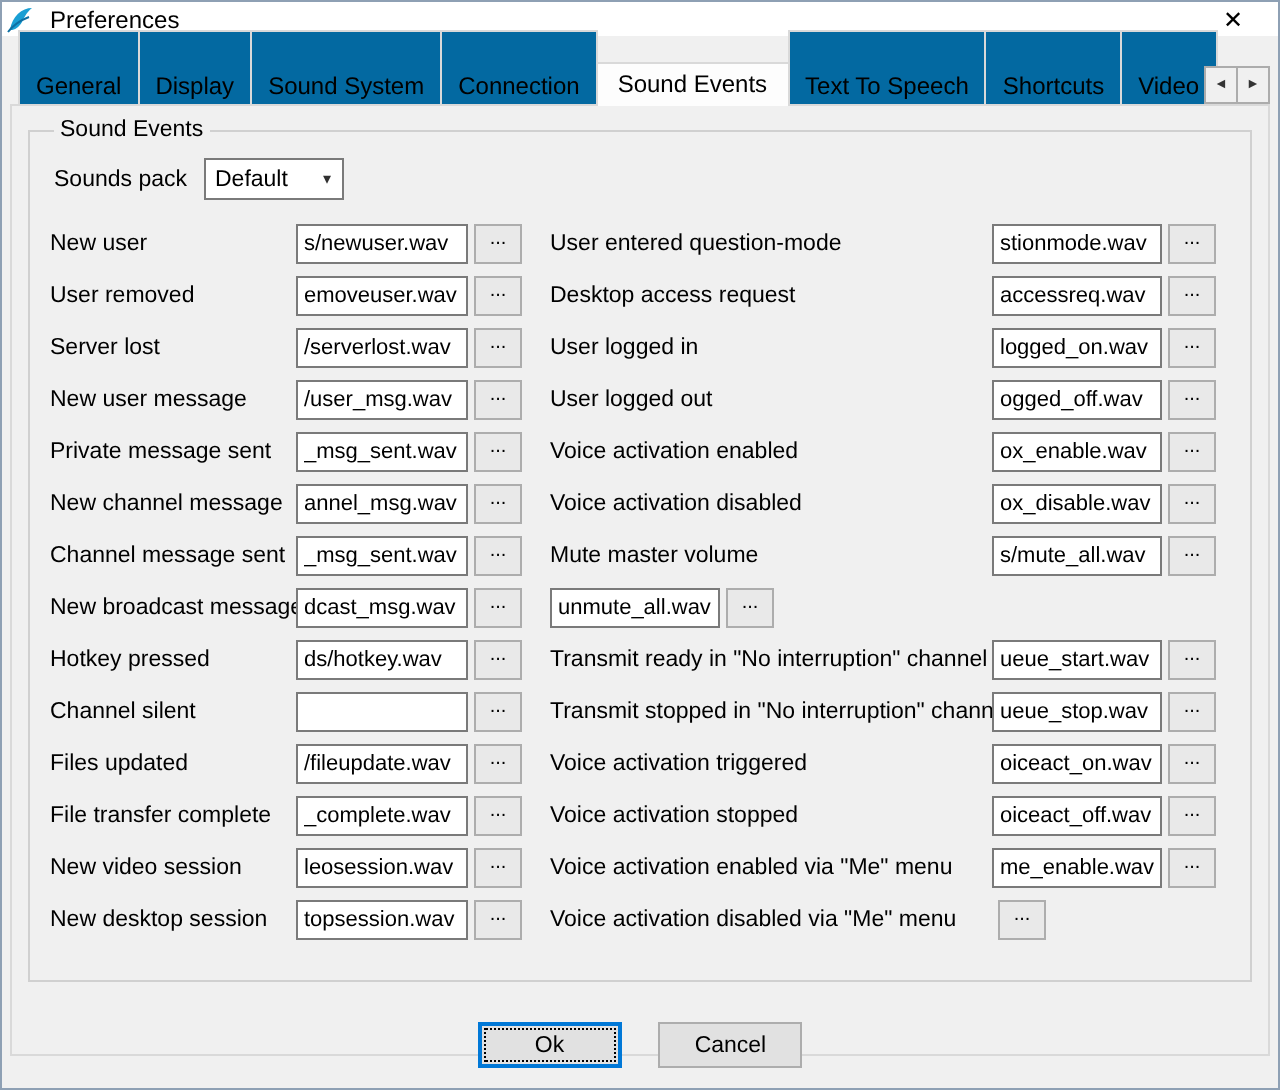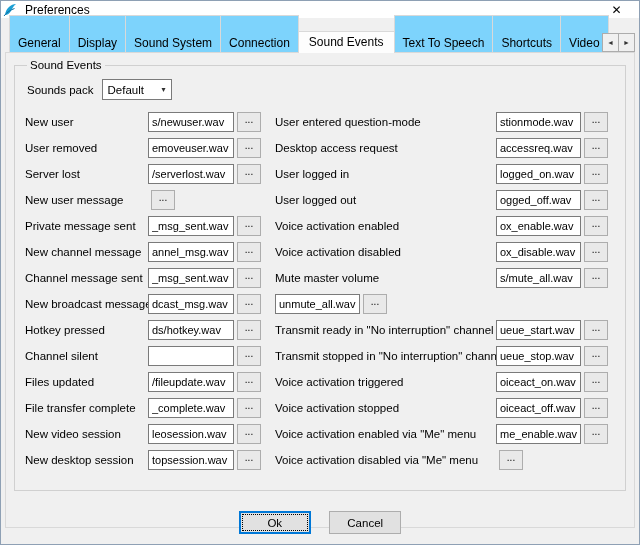--- a/index.html
+++ b/index.html
@@ -22,21 +22,21 @@
     cursor:default;
   }
   
   .tabstrip {
     position:relative; z-index:2; display:flex; align-items:flex-end;
     padding:13px 42px 0 8px; height:34px;
   }
   .tabs { display:flex; align-items:flex-end; flex:1; min-width:0; }
   .tab {
     flex:0 0 auto; font-size:12px; color:#000; white-space:nowrap;
-    background:#7dd3fc; border:1px solid #d9d9d9; border-bottom:none;
+    background:#0369a1; border:1px solid #d9d9d9; border-bottom:none;
     height:19px; line-height:18px; padding:18px 8px;
   }
   .tab + .tab { margin-left:-1px; }
   .tab.active {
     background:#fdfdfd; height:22px; line-height:21px; padding:0 10px;
     margin-bottom:-1px; position:relative; z-index:3;
   }
   .tab-scrollers {
     position:absolute; right:4px; bottom:0; display:flex; z-index:4;
   }
@@ -160,20 +160,21 @@
     <input class="row-input" type="text" value="emoveuser.wav" style="">
     <button class="browse">...</button>
   </div>
             <div class="row">
     <span class="row-lbl">Server lost</span>
     <input class="row-input" type="text" value="/serverlost.wav" style="">
     <button class="browse">...</button>
   </div>
             <div class="row">
     <span class="row-lbl">New user message</span>
+    <input class="row-input" type="text" value="/user_msg.wav" style="">
     <button class="browse">...</button>
   </div>
             <div class="row">
     <span class="row-lbl">Private message sent</span>
     <input class="row-input" type="text" value="_msg_sent.wav" style="">
     <button class="browse">...</button>
   </div>
             <div class="row">
     <span class="row-lbl">New channel message</span>
     <input class="row-input" type="text" value="annel_msg.wav" style="">

